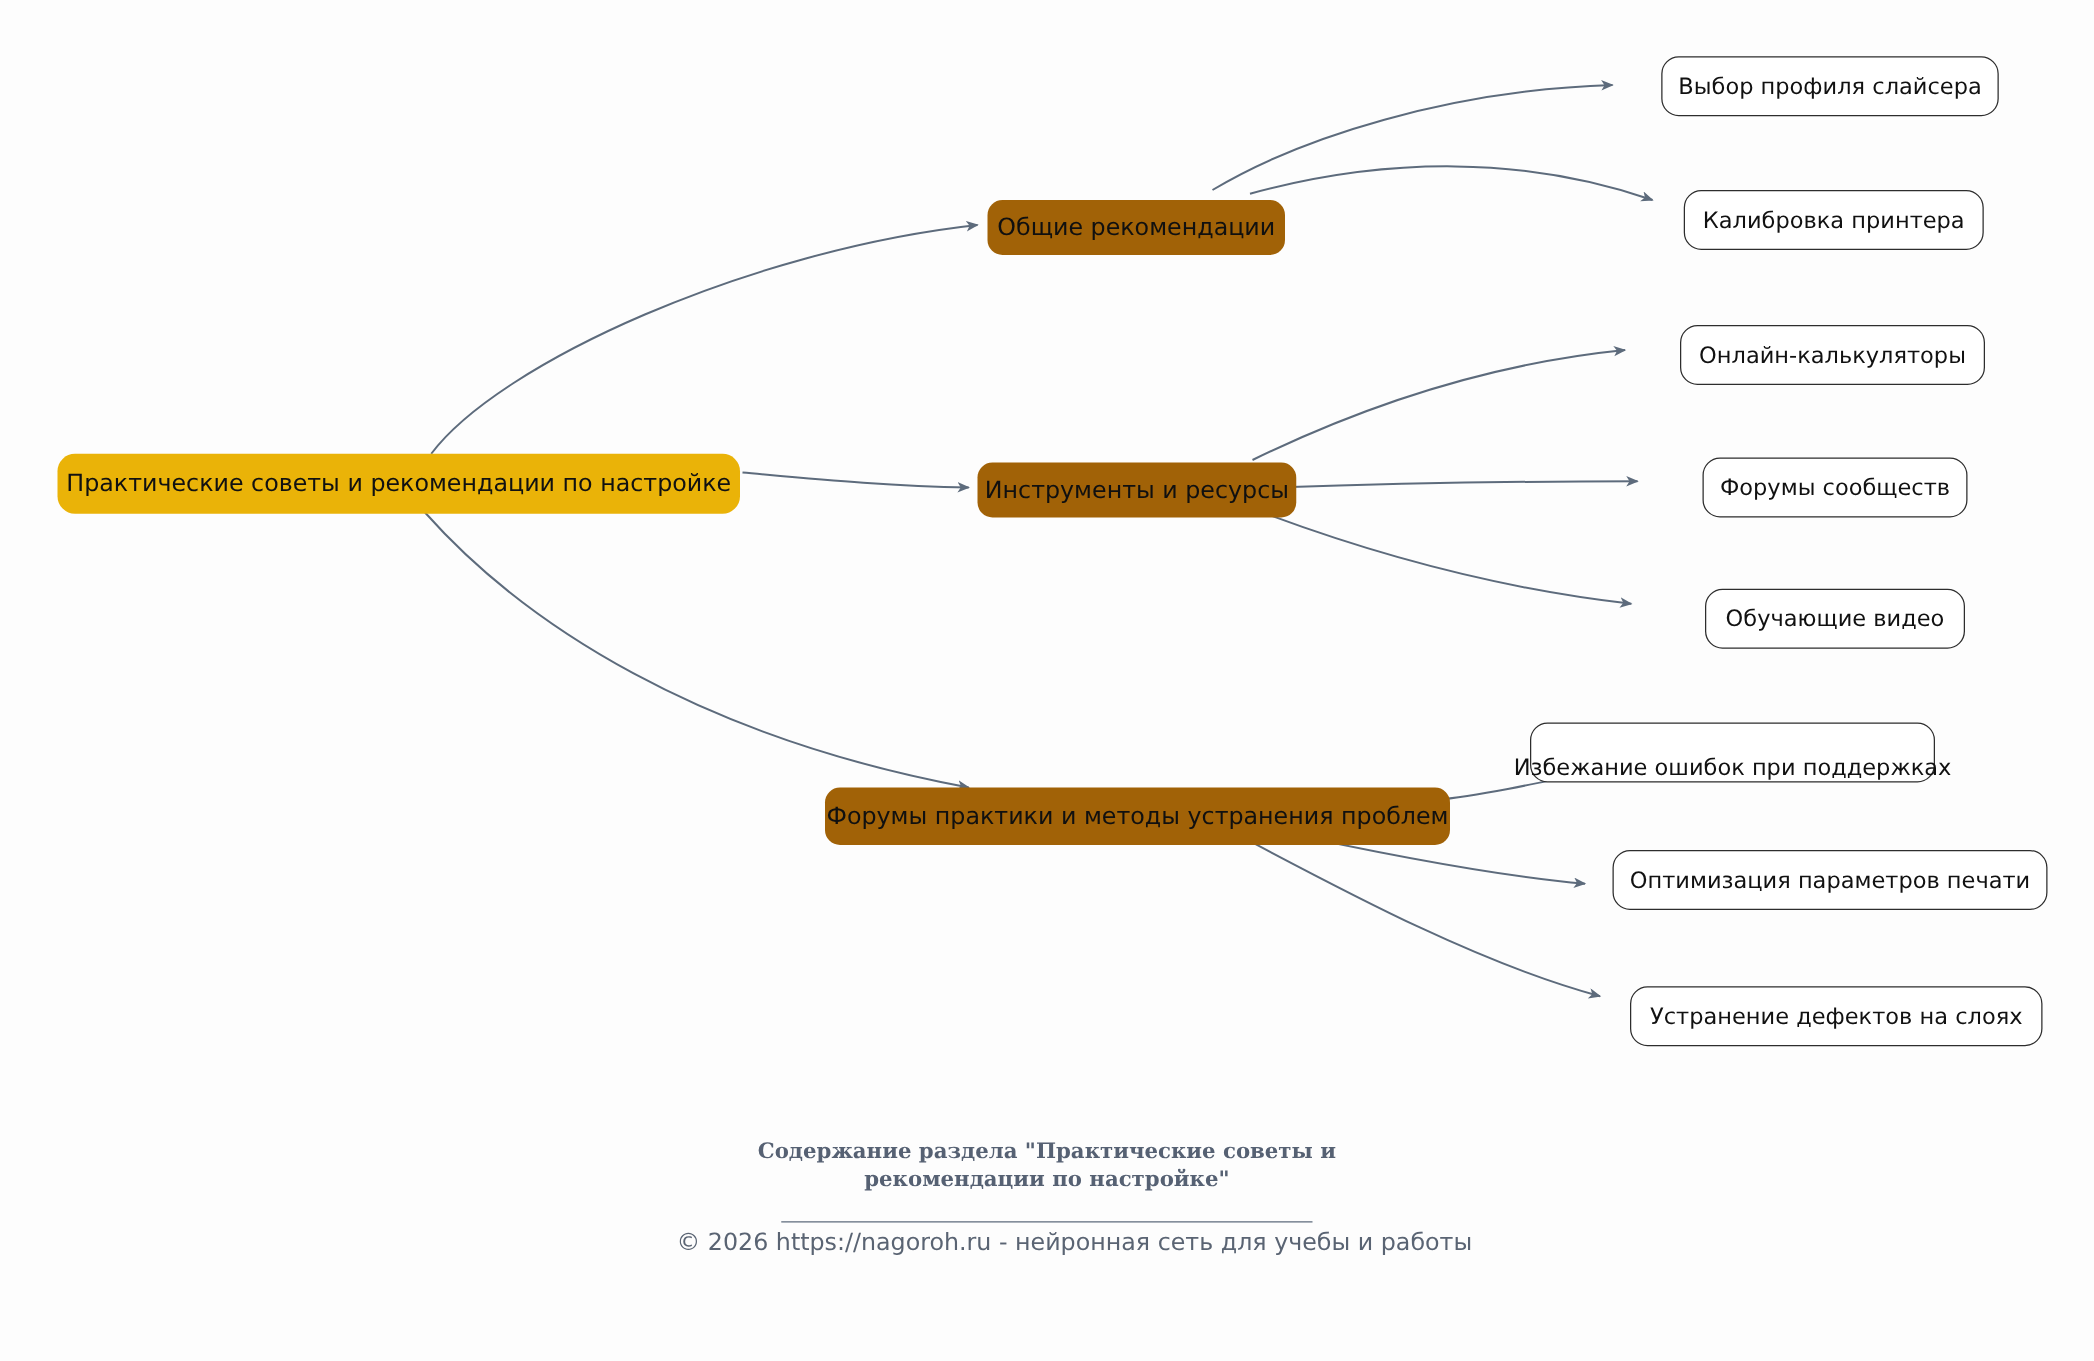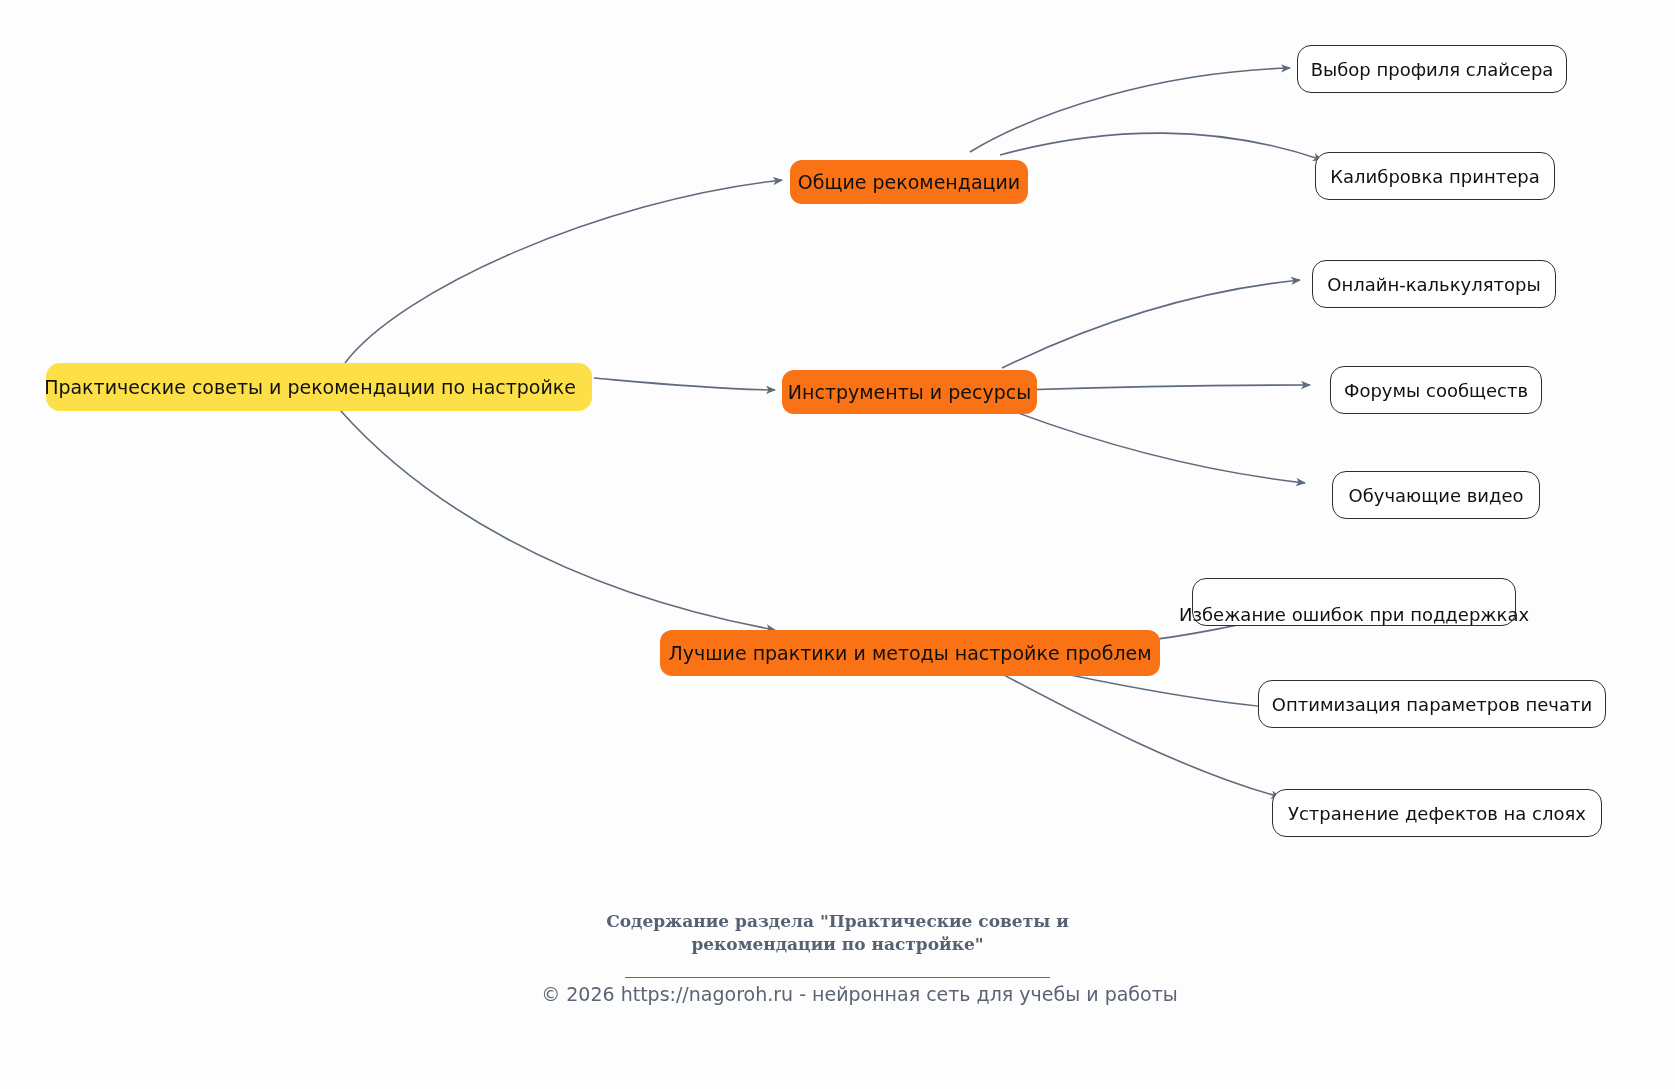--- a/index.html
+++ b/index.html
@@ -24,41 +24,41 @@
   }
   .node {
     position: absolute;
     display: flex;
     align-items: center;
     justify-content: center;
     box-sizing: border-box;
     white-space: nowrap;
   }
   .node-root {
-    background: #fde047;
+    background: #eab308;
     border-radius: 14px;
     color: #111111;
     font-size: 19px;
     padding: 0 16px;
-    justify-content: flex-end;
   }
   .node-branch {
-    background: #f97316;
+    background: #a16207;
     border-radius: 12px;
     color: #101010;
     font-size: 19px;
     padding: 0 16px;
   }
   .node-leaf {
     background: #ffffff;
     border: 1.6px solid #2d2d2d;
     border-radius: 14px;
     color: #111111;
     font-size: 18px;
     padding: 0 16px;
+    margin-left: 32px;
   }
   .footer {
     position: absolute;
     left: 0;
     width: 1675px;
     text-align: center;
   }
   .footer-caption {
     top: 910px;
     font-family: "DejaVu Serif", "Liberation Serif", serif;
@@ -120,21 +120,21 @@
 
   <div class="node node-branch" style="left:790px; top:160px; width:238px; height:44px;">
     <span>Общие рекомендации</span>
   </div>
 
   <div class="node node-branch" style="left:782px; top:370px; width:255px; height:44px;">
     <span>Инструменты и ресурсы</span>
   </div>
 
   <div class="node node-branch" style="left:660px; top:630px; width:500px; height:46px;">
-    <span>Лучшие практики и методы настройке проблем</span>
+    <span>Форумы практики и методы устранения проблем</span>
   </div>
 
   <div class="node node-leaf" style="left:1297px; top:45px; width:270px; height:48px;">
     <span>Выбор профиля слайсера</span>
   </div>
 
   <div class="node node-leaf" style="left:1315px; top:152px; width:240px; height:48px;">
     <span>Калибровка принтера</span>
   </div>
 

